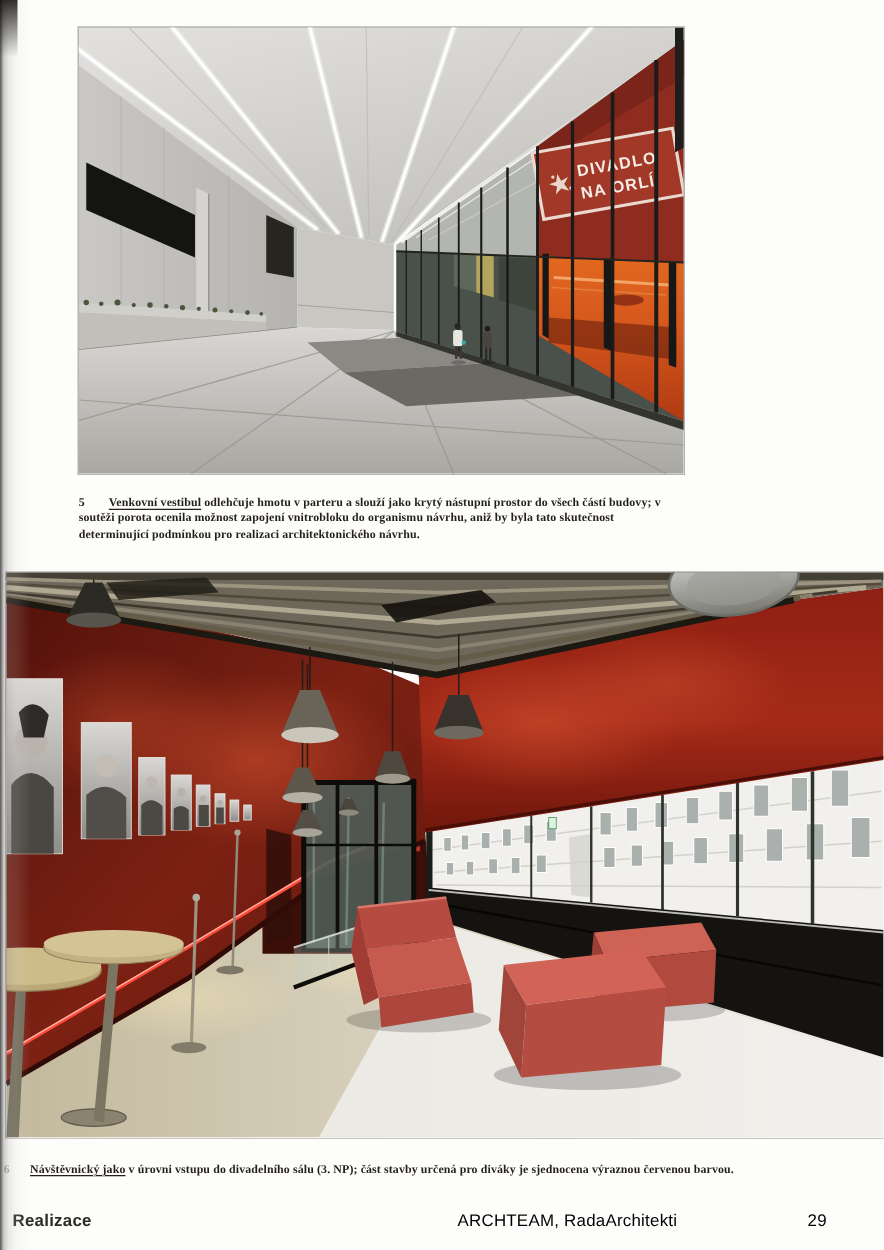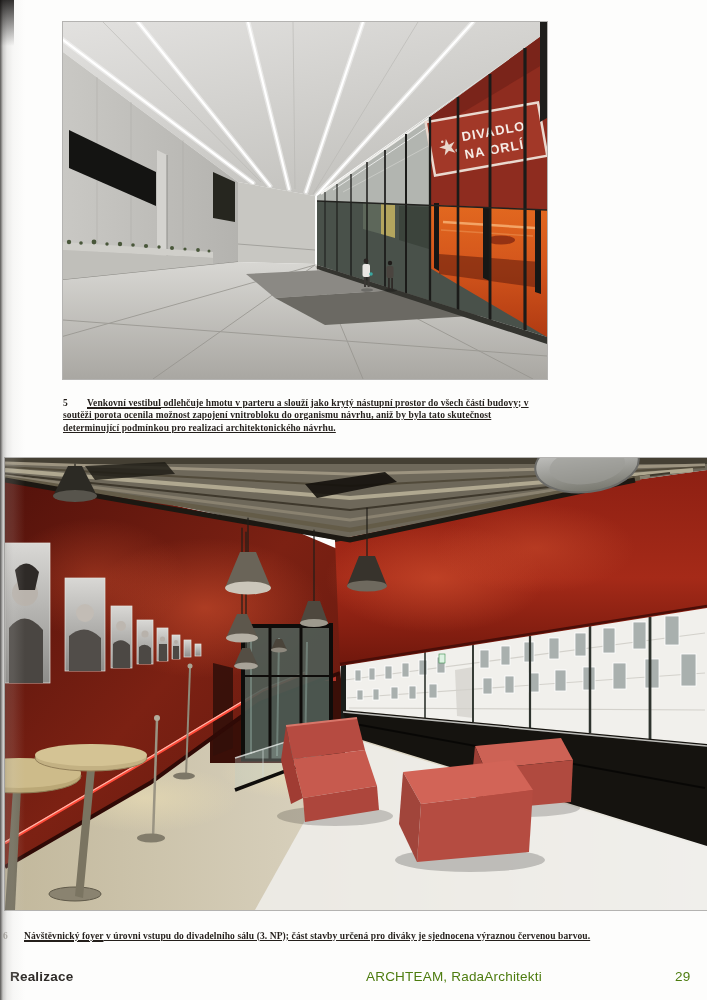--- a/index.html
+++ b/index.html
@@ -8,29 +8,29 @@
   
   .scan-left{position:absolute;left:0;top:0;width:26px;height:100%;z-index:40;pointer-events:none;
     background:linear-gradient(90deg,rgba(46,44,42,.80) 0px,rgba(110,108,106,.35) 3px,
       rgba(168,166,164,.22) 7px,rgba(210,209,207,.14) 13px,rgba(255,255,255,0) 25px);}
   .scan-corner{position:absolute;left:0;top:0;width:14px;height:46px;z-index:41;pointer-events:none;
     background:linear-gradient(180deg,rgba(15,13,12,.85),rgba(15,13,12,0));}
   .photo{position:absolute;box-shadow:0 0 0 1px rgba(120,118,114,.55);}
   .photo svg{display:block;}
   
   .caption{position:absolute;font-family:"Liberation Serif","DejaVu Serif",serif;
-    font-weight:700;font-size:9.5px;line-height:12.6px;color:#241f1b;letter-spacing:.1px;text-decoration:underline;}
+    font-weight:700;font-size:9.5px;line-height:12.6px;color:#241f1b;letter-spacing:.1px;}
   .cap-num{display:inline-block;width:24px;font-weight:700;}
   .cap-num.light{color:#b3b0aa;width:21px;}
   .cap-lead{text-decoration:underline;text-decoration-thickness:1px;text-underline-offset:1.5px;}
   
-  .footer-item{position:absolute;top:969px;font-size:13.5px;color:#4d7c0f;letter-spacing:.2px;}
+  .footer-item{position:absolute;top:969px;font-size:13.5px;color:#000000;letter-spacing:.2px;}
   .footer-section{left:10px;font-weight:700;color:#2e2b28;}
   .footer-studio{left:366px;}
-  .footer-page{left:675px;}
+  .footer-page{left:646px;}
 </style>
 </head>
 <body>
 
 <div class="page">
 
   <figure class="photo" style="left:63px;top:22px;width:484px;height:357px;margin:0;">
     <svg width="484" height="357" viewBox="0 0 484 357">
       <defs>
         <linearGradient id="tCeil" x1="0" y1="0" x2="0.6" y2="1">
@@ -469,21 +469,21 @@
         <g>
           <polygon points="398,314 508,302 528,332 416,346" fill="#d26457"></polygon>
           <polygon points="416,346 528,332 524,394 412,404" fill="#b54c41"></polygon>
           <polygon points="398,314 416,346 412,404 394,366" fill="#a1453b"></polygon>
         </g>
       </g>
     </svg>
   </figure>
 
   <p class="caption" style="left:3px;top:920px;width:700px;">
-    <span class="cap-num light">6</span><span class="cap-lead">Návštěvnický foyer</span><span> v úrovni vstupu do divadelního sálu (3. NP); část stavby určená pro diváky je sjednocena výraznou červenou barvou.</span>
+    <span class="cap-num light">6</span><span class="cap-lead">Návštěvnický jako</span><span> v úrovni vstupu do divadelního sálu (3. NP); část stavby určená pro diváky je sjednocena výraznou červenou barvou.</span>
   </p>
 
   <div class="footer-item footer-section">Realizace</div>
   <div class="footer-item footer-studio">ARCHTEAM, RadaArchitekti</div>
   <div class="footer-item footer-page">29</div>
 
   <div class="scan-left"></div>
   <div class="scan-corner"></div>
 </div>
 

